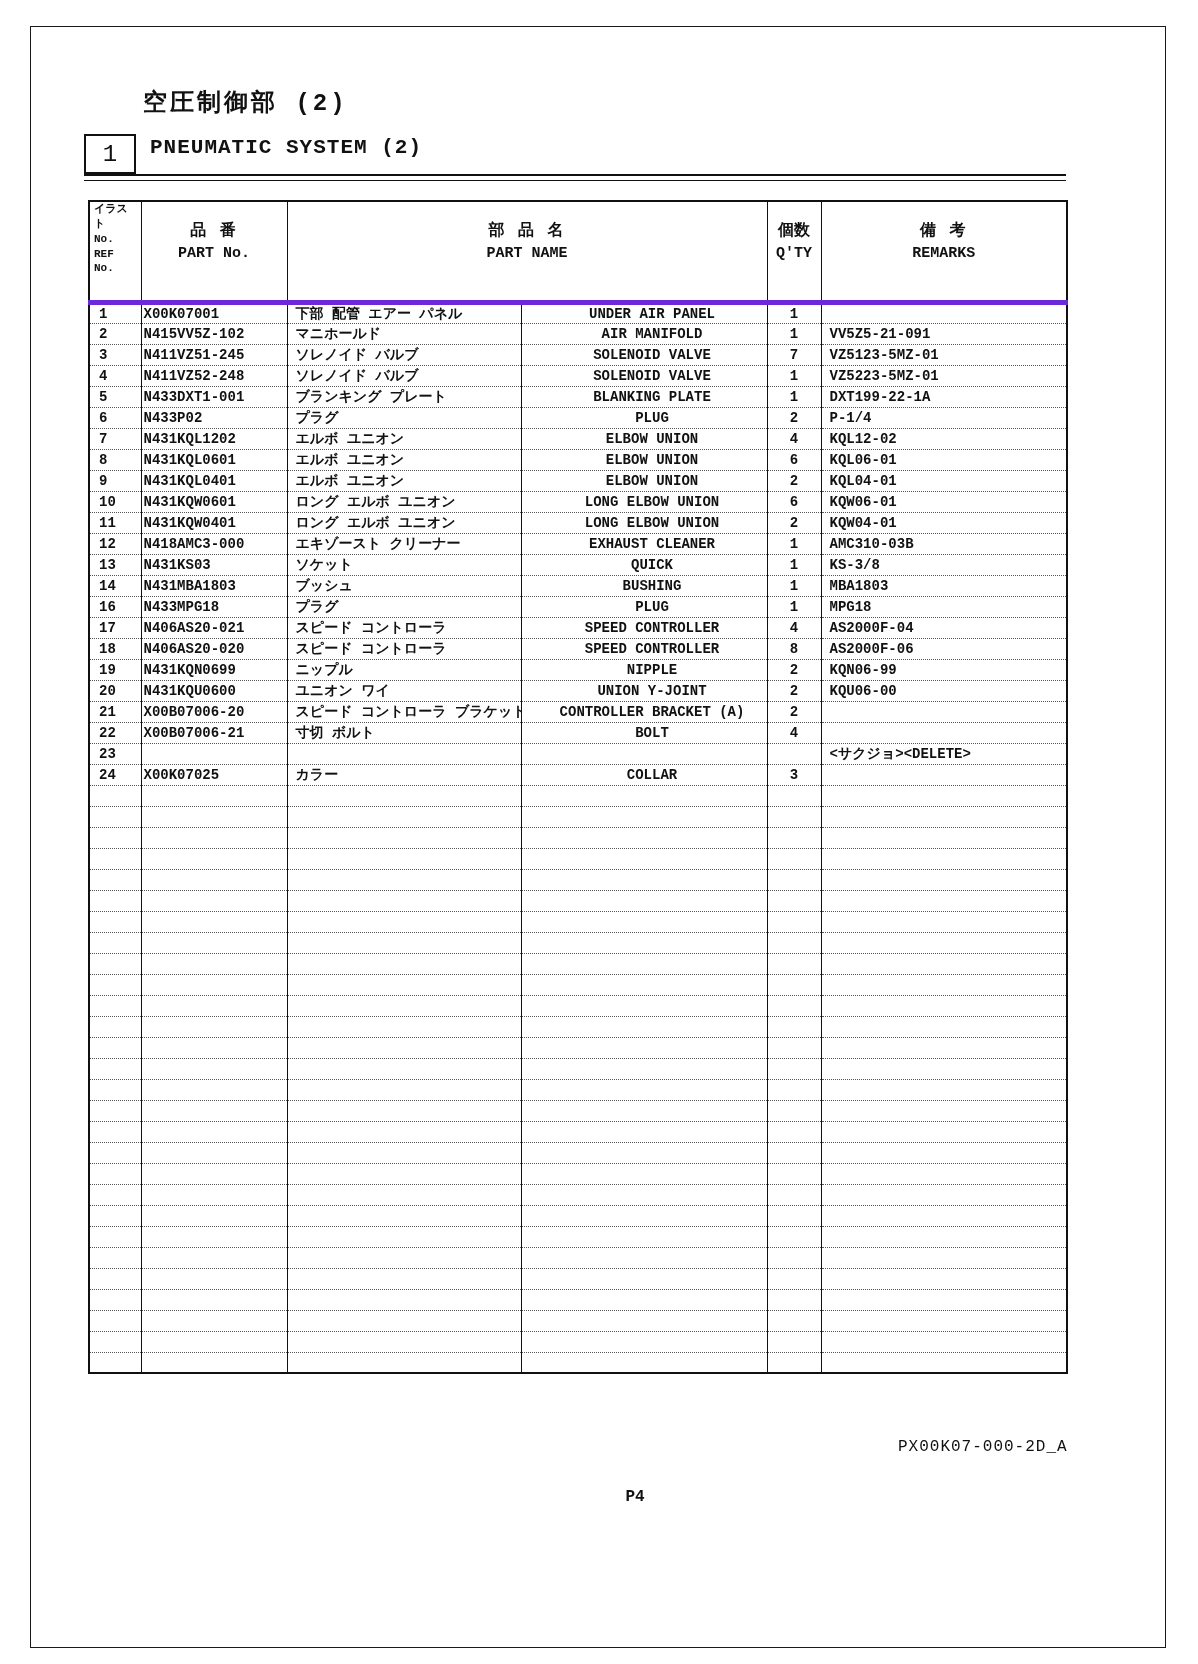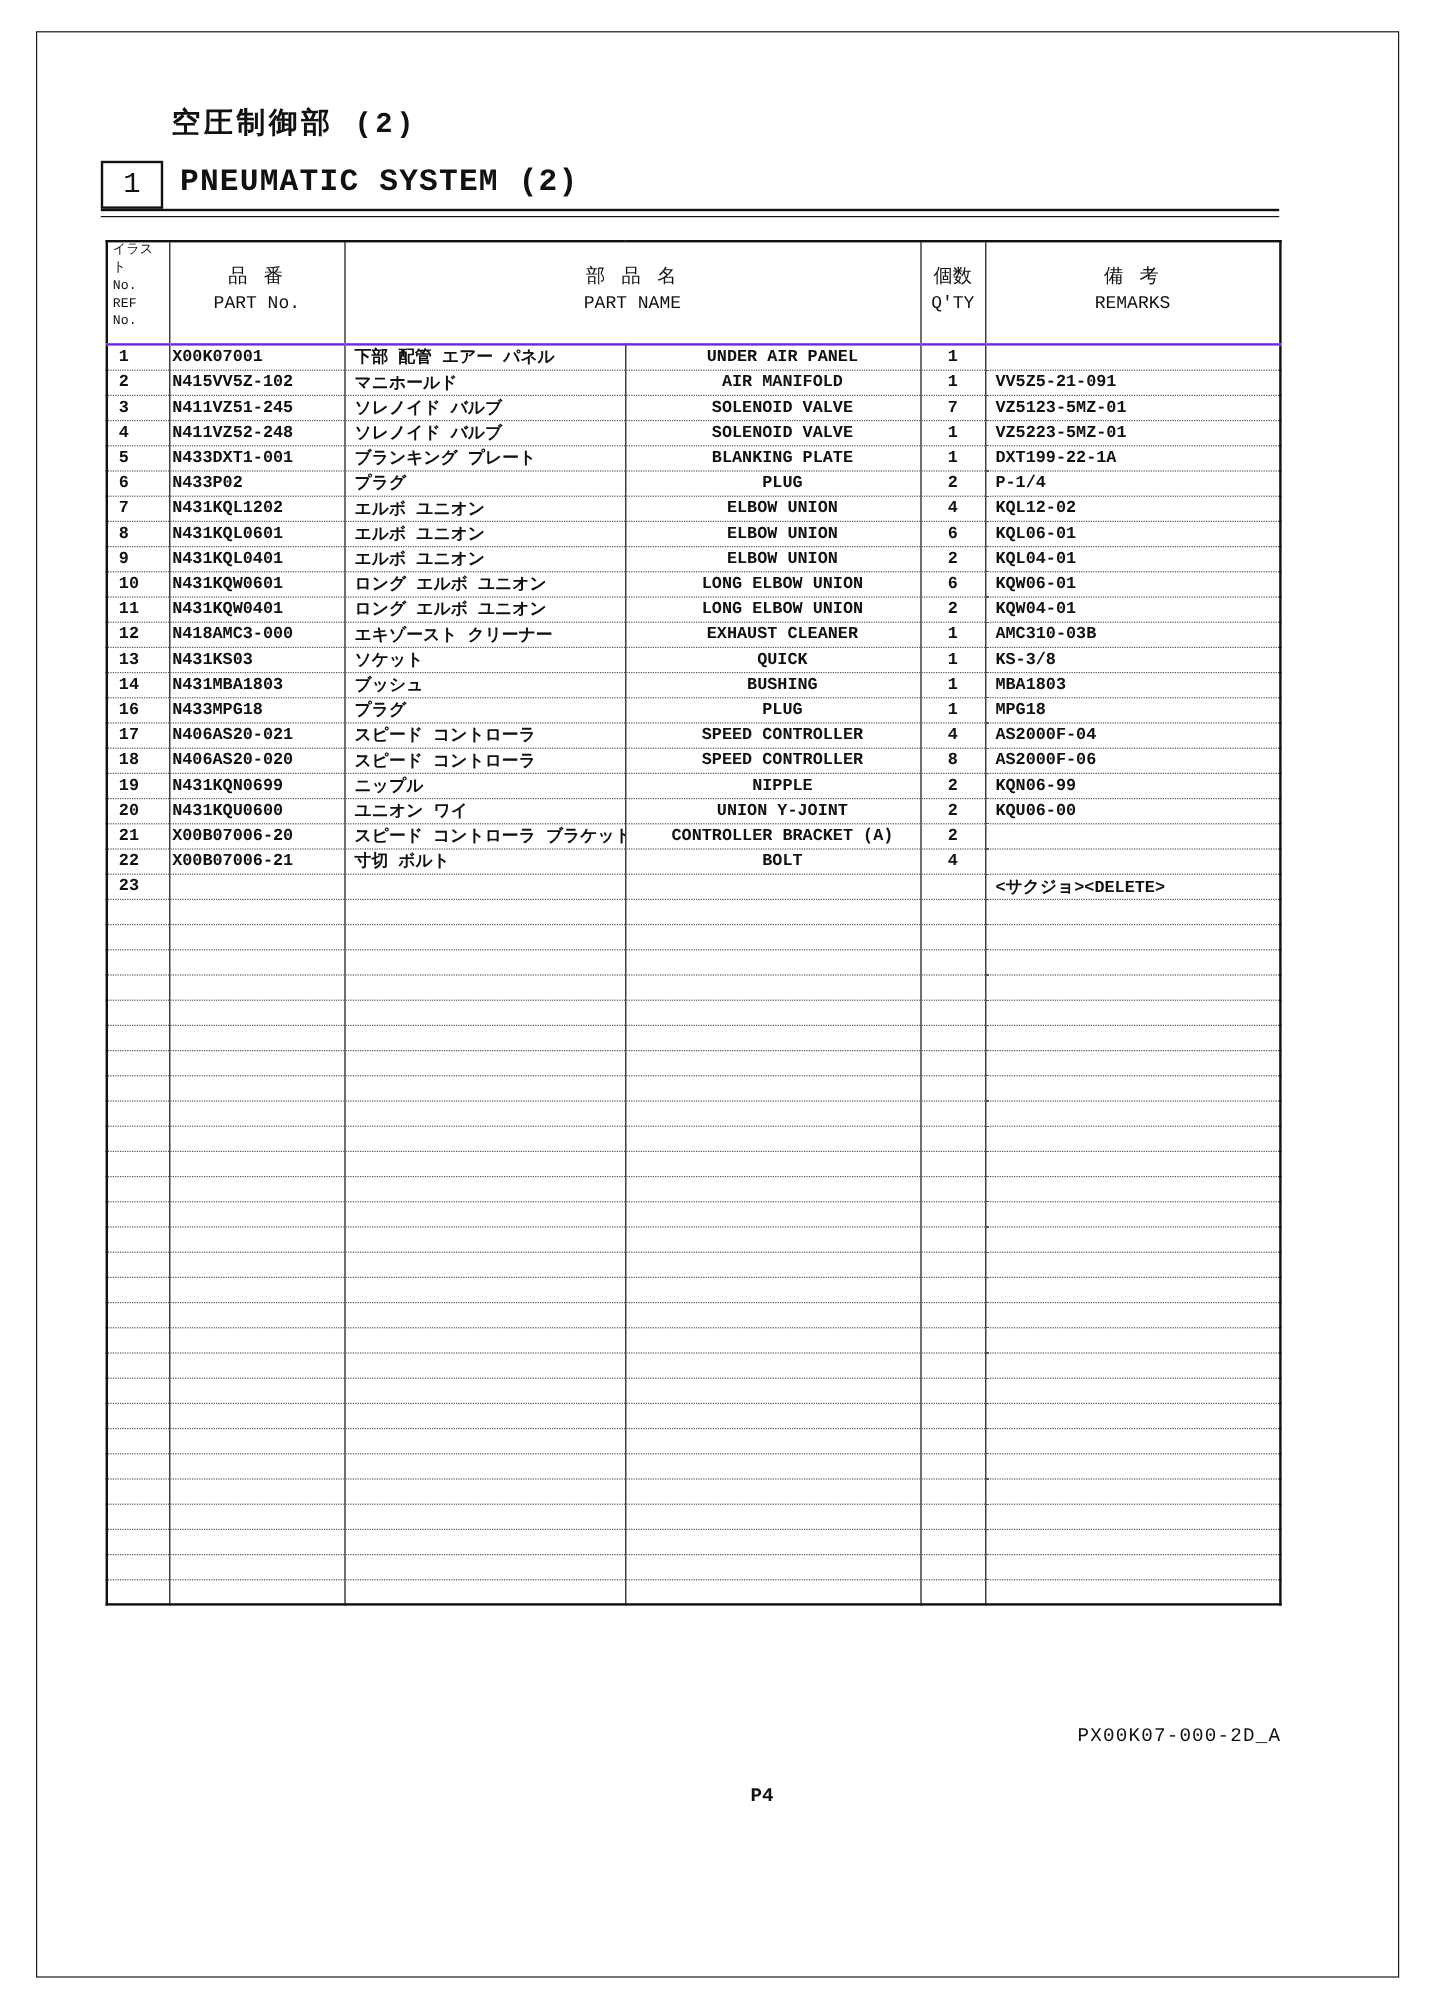--- a/index.html
+++ b/index.html
@@ -20,45 +20,45 @@
     font-size:24px;font-weight:bold;letter-spacing:3px;
   }
   .num-box{
     position:absolute;left:84px;top:134px;width:52px;height:40px;
     border:2px solid #111;box-sizing:border-box;
     display:flex;align-items:center;justify-content:center;
     font-size:24px;
   }
   .title-en{
     position:absolute;left:150px;top:136px;
-    font-size:26px;font-weight:bold;letter-spacing:1px;
+    font-size:21px;font-weight:bold;letter-spacing:1px;
     white-space:nowrap;
   }
   .rule-thick{
     position:absolute;left:84px;top:174px;width:982px;height:2px;background:#111;
   }
   .rule-thin{
     position:absolute;left:84px;top:180px;width:982px;height:1px;background:#111;
   }
   table.parts-table{
     position:absolute;left:88px;top:200px;width:978px;
     border-collapse:collapse;table-layout:fixed;
     border:2px solid #111;
   }
   .parts-table th,.parts-table td{
     border-left:1px solid #111;
     box-sizing:border-box;
     overflow:hidden;white-space:nowrap;
     padding:0 4px;
   }
   .parts-table thead th{
-    border-bottom:2px solid #6d28d9;
-    height:86px;
+    border-bottom:5px solid #6d28d9;
+    height:101px;
     vertical-align:top;
-    font-weight:normal;
+    font-weight:bold;
     text-align:center;
   }
   .h-ref{
     font-size:11px;text-align:left !important;padding:3px 2px 0 4px;
     white-space:pre-line !important;line-height:1.35;
   }
   .h-ja{font-size:16px;margin-top:18px;letter-spacing:2px;}
   .h-en{font-size:15px;margin-top:4px;letter-spacing:0;}
   .parts-table tbody td{
     border-top:1px dotted #555;
@@ -300,20 +300,28 @@
       </tr>
       <tr>
         <td class="c-ref">23</td>
         <td class="c-pn"></td>
         <td class="c-ja"></td>
         <td class="c-en"></td>
         <td class="c-qty"></td>
         <td class="c-rem">&lt;サクジョ&gt;&lt;DELETE&gt;</td>
       </tr>
       <tr>
+        <td class="c-ref">24</td>
+        <td class="c-pn">X00K07025</td>
+        <td class="c-ja">カラー</td>
+        <td class="c-en">COLLAR</td>
+        <td class="c-qty">3</td>
+        <td class="c-rem"></td>
+      </tr>
+      <tr>
         <td class="c-ref"></td>
         <td class="c-pn"></td>
         <td class="c-ja"></td>
         <td class="c-en"></td>
         <td class="c-qty"></td>
         <td class="c-rem"></td>
       </tr>
       <tr>
         <td class="c-ref"></td>
         <td class="c-pn"></td>

